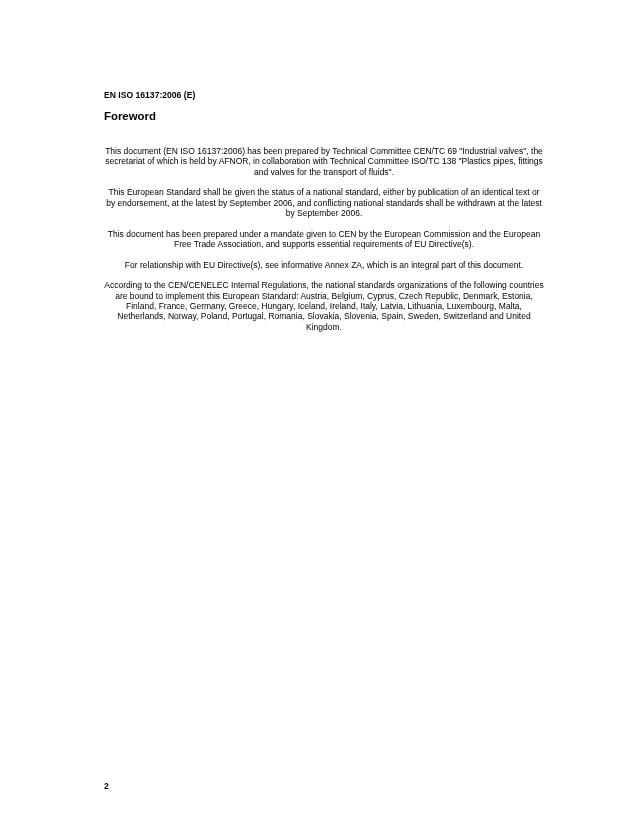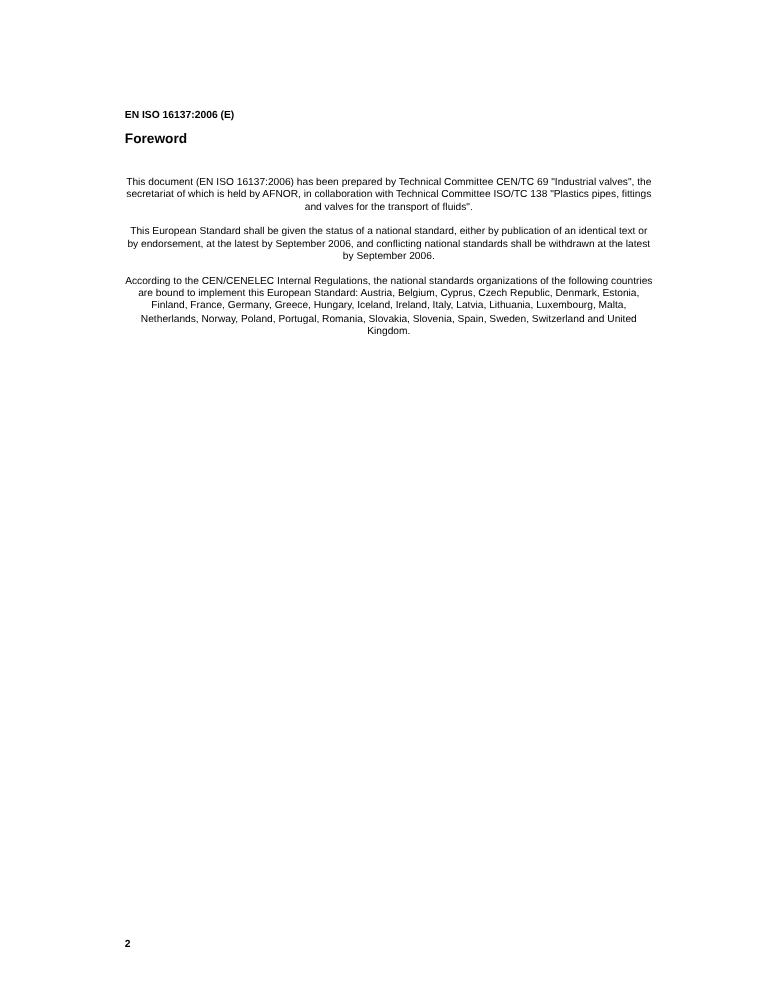--- a/index.html
+++ b/index.html
@@ -14,16 +14,18 @@
 </head>
 <body>
 
 <div class="header">EN ISO 16137:2006 (E)</div>
 
 <div class="title">Foreword</div>
 
 <div class="body">
   <p>This document (EN ISO 16137:2006) has been prepared by Technical Committee CEN/TC 69 "Industrial valves", the secretariat of which is held by AFNOR, in collaboration with Technical Committee ISO/TC 138 "Plastics pipes, fittings and valves for the transport of fluids".</p>
   <p>This European Standard shall be given the status of a national standard, either by publication of an identical text or by endorsement, at the latest by September 2006, and conflicting national standards shall be withdrawn at the latest by September 2006.</p>
+  <p>This document has been prepared under a mandate given to CEN by the European Commission and the European Free Trade Association, and supports essential requirements of EU Directive(s).</p>
+  <p>For relationship with EU Directive(s), see informative Annex ZA, which is an integral part of this document.</p>
   <p>According to the CEN/CENELEC Internal Regulations, the national standards organizations of the following countries are bound to implement this European Standard: Austria, Belgium, Cyprus, Czech Republic, Denmark, Estonia, Finland, France, Germany, Greece, Hungary, Iceland, Ireland, Italy, Latvia, Lithuania, Luxembourg, Malta, Netherlands, Norway, Poland, Portugal, Romania, Slovakia, Slovenia, Spain, Sweden, Switzerland and United Kingdom.</p>
 </div>
 
 <div class="page-num">2</div>
 
 </body></html>

